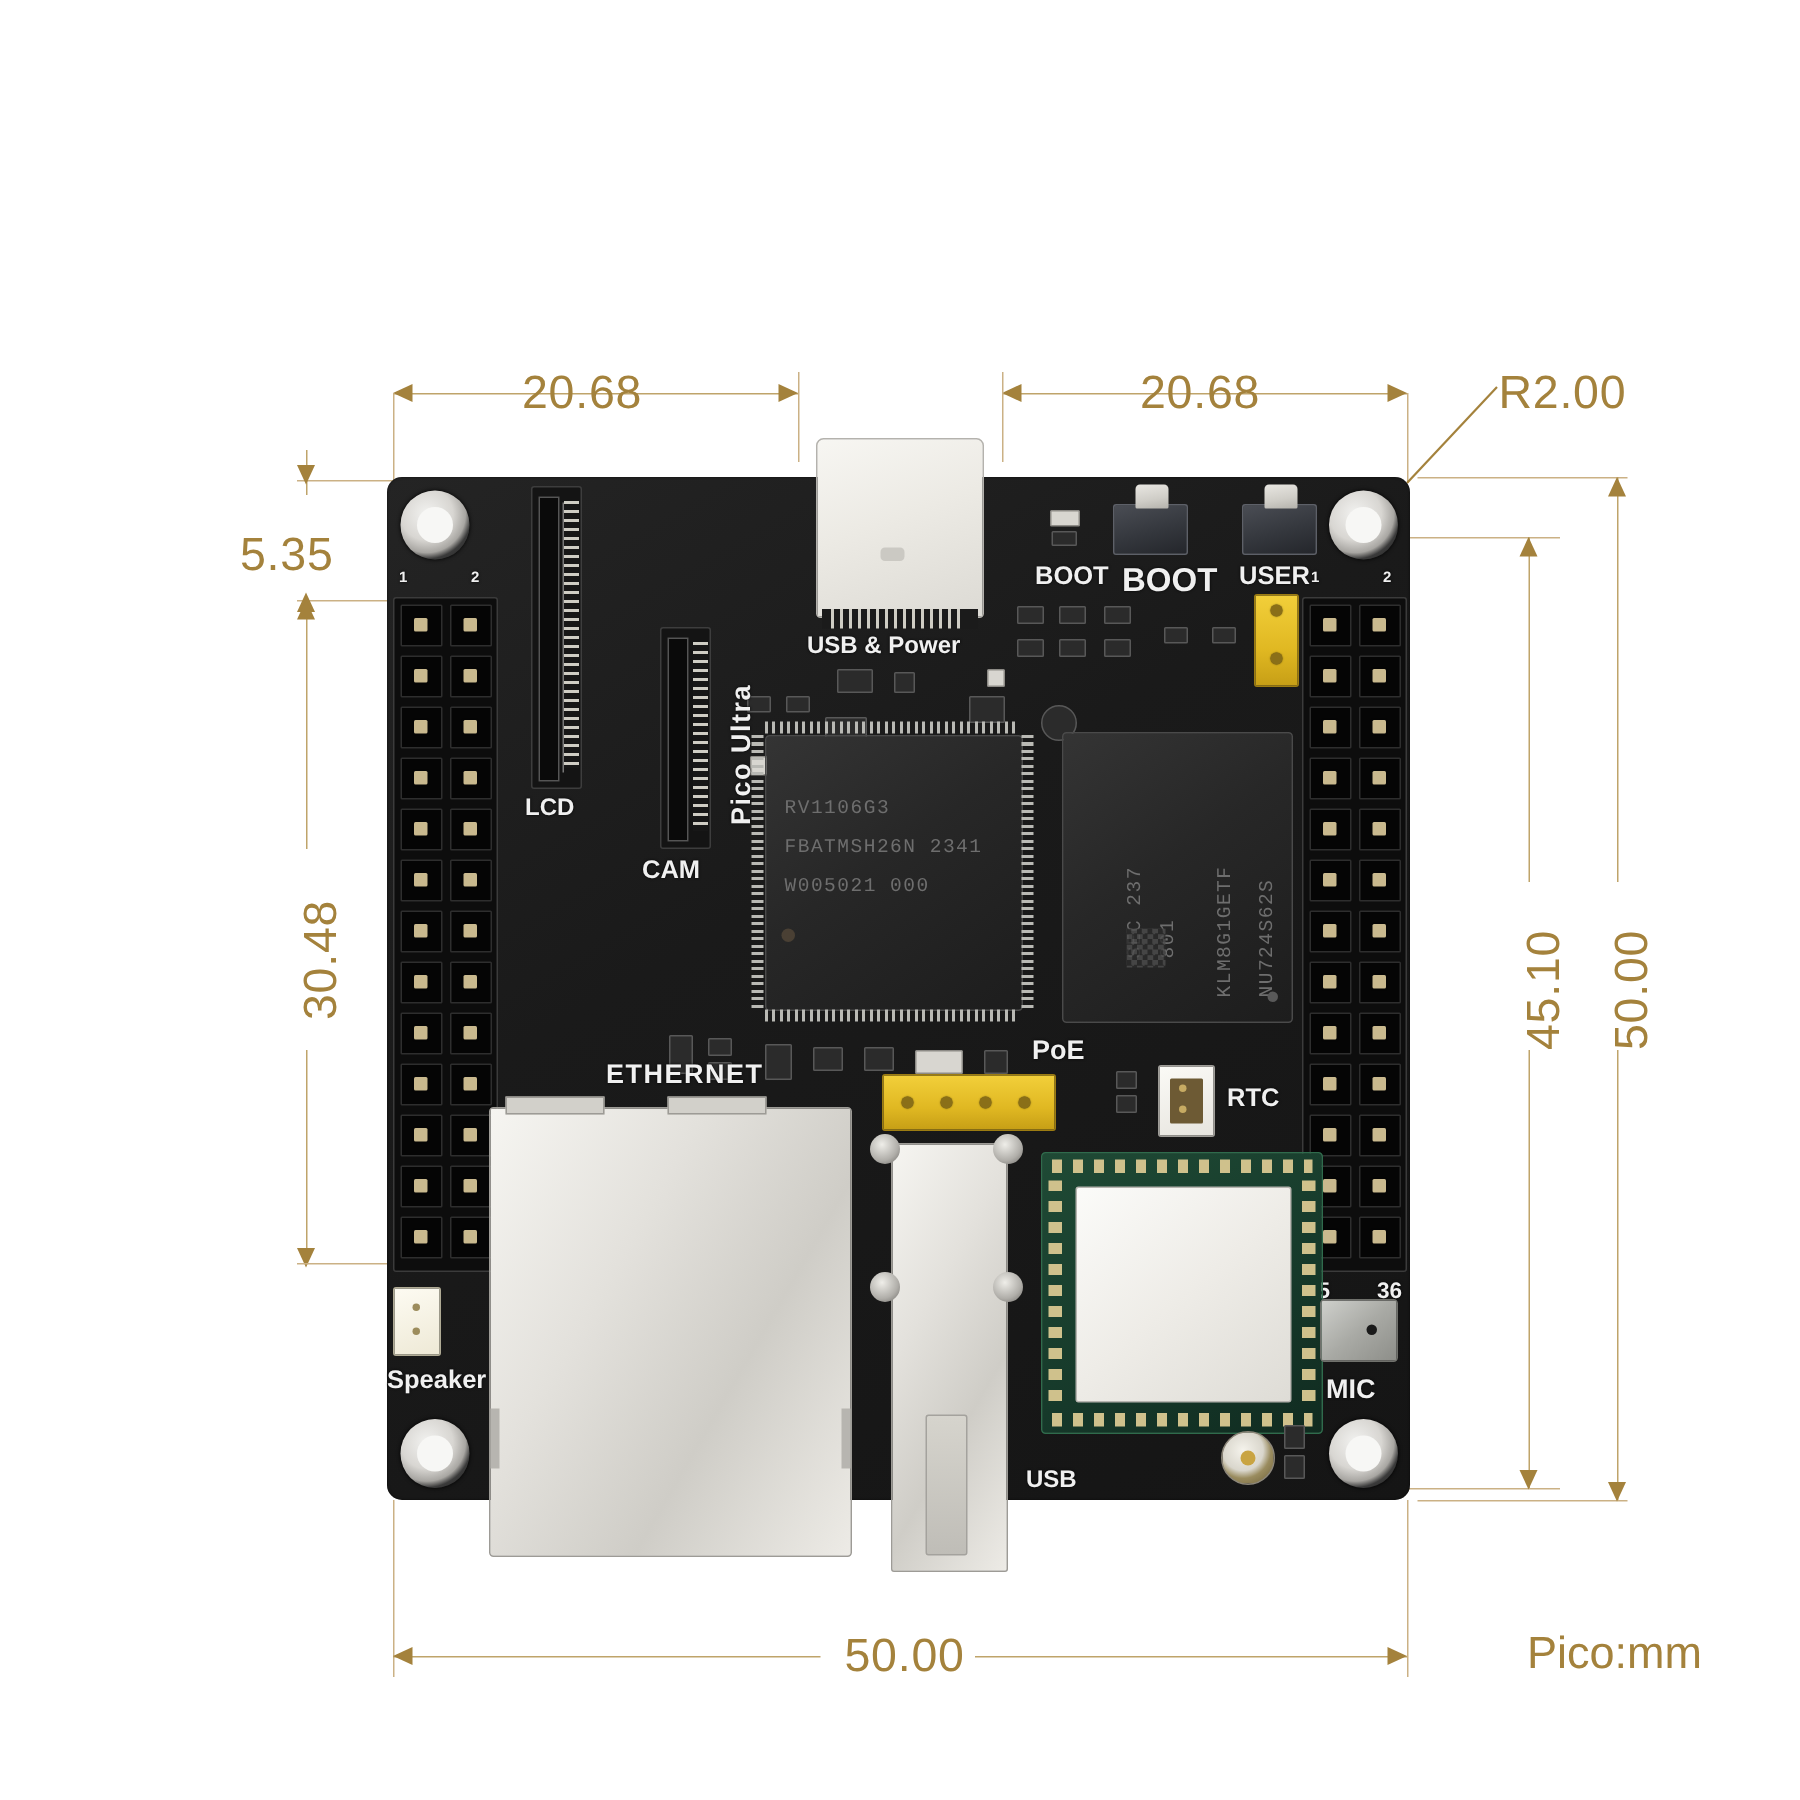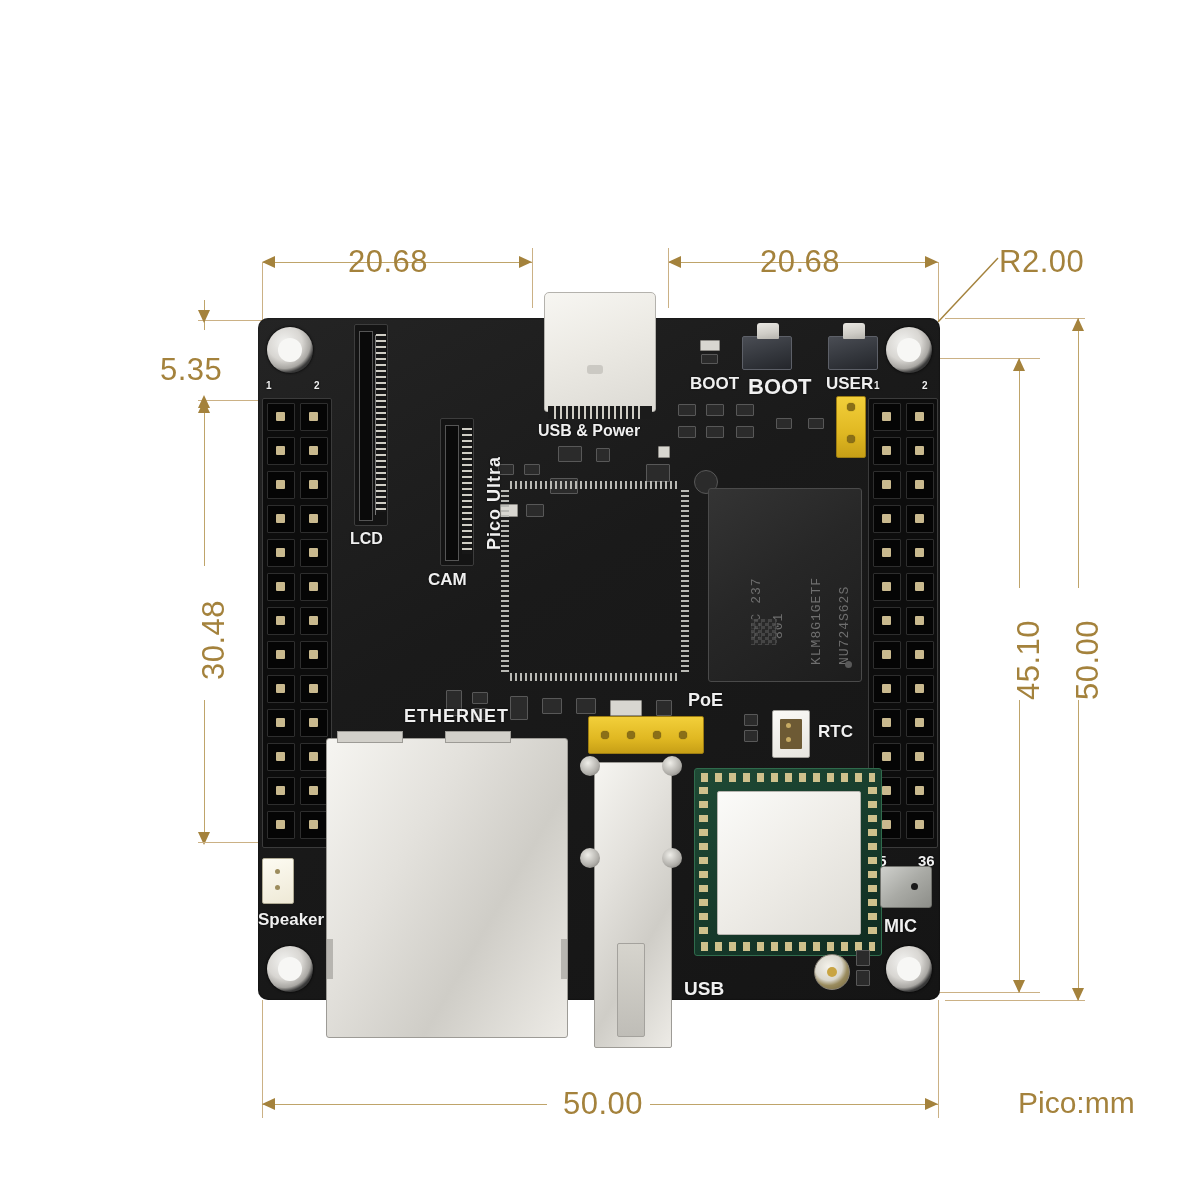--- a/index.html
+++ b/index.html
@@ -427,20 +427,26 @@
     <div class="ffc" style="left:182px;top:100px;width:32px;height:146px;">
       <div class="ffcbar" style="left:4px;top:6px;width:12px;height:134px;"></div>
     </div>
     <div style="position:absolute;left:204px;top:110px;width:10px;height:126px;">
       <div style="width:100%;height:100%;background:repeating-linear-gradient(to bottom,#cfcdc4 0 2px,#171717 2px 6px);"></div>
     </div>
     <div class="silk" style="left:170px;top:252px;font-size:17px;">CAM</div>
 
     <div class="silk rot" style="left:226px;top:232px;font-size:18px;letter-spacing:1px;">Pico Ultra</div>
 
+    <div class="chip" style="left:252px;top:172px;width:170px;height:182px;">
+      <div class="chiptext" style="left:12px;top:40px;">RV1106G3</div>
+      <div class="chiptext" style="left:12px;top:66px;">FBATMSH26N 2341</div>
+      <div class="chiptext" style="left:12px;top:92px;">W005021 000</div>
+      <div style="position:absolute;left:10px;top:128px;width:9px;height:9px;border-radius:50%;background:#4a4034;"></div>
+    </div>
 
     <div style="position:absolute;left:252px;top:163px;width:170px;height:8px;background:repeating-linear-gradient(to right,#b9b9b4 0 2px,transparent 2px 5px);"></div>
     <div style="position:absolute;left:252px;top:355px;width:170px;height:8px;background:repeating-linear-gradient(to right,#b9b9b4 0 2px,transparent 2px 5px);"></div>
     <div style="position:absolute;left:243px;top:172px;width:8px;height:182px;background:repeating-linear-gradient(to bottom,#b9b9b4 0 2px,transparent 2px 5px);"></div>
     <div style="position:absolute;left:423px;top:172px;width:8px;height:182px;background:repeating-linear-gradient(to bottom,#b9b9b4 0 2px,transparent 2px 5px);"></div>
 
     <div class="chip" style="left:450px;top:170px;width:152px;height:192px;">
       <div class="chiptext rot" style="left:40px;top:150px;">SEC 237</div>
       <div class="chiptext rot" style="left:62px;top:150px;">801</div>
       <div class="chiptext rot" style="left:100px;top:176px;">KLM8G1GETF</div>
@@ -484,21 +490,21 @@
       <div style="position:absolute;left:234px;top:200px;width:6px;height:40px;background:#b7b5b0;"></div>
     </div>
 
     <div class="metal" style="left:336px;top:444px;width:76px;height:284px;border-radius:2px;">
       <div style="position:absolute;left:22px;top:180px;width:26px;height:92px;background:linear-gradient(180deg,#d6d4cd,#bfbdb7);border:1px solid #a4a29d;border-radius:2px;"></div>
     </div>
     <div style="position:absolute;left:322px;top:438px;width:20px;height:20px;border-radius:50%;background:radial-gradient(circle at 40% 35%,#efeee9,#b0aea9 60%,#6c6a66);"></div>
     <div style="position:absolute;left:322px;top:530px;width:20px;height:20px;border-radius:50%;background:radial-gradient(circle at 40% 35%,#efeee9,#b0aea9 60%,#6c6a66);"></div>
     <div style="position:absolute;left:404px;top:438px;width:20px;height:20px;border-radius:50%;background:radial-gradient(circle at 40% 35%,#efeee9,#b0aea9 60%,#6c6a66);"></div>
     <div style="position:absolute;left:404px;top:530px;width:20px;height:20px;border-radius:50%;background:radial-gradient(circle at 40% 35%,#efeee9,#b0aea9 60%,#6c6a66);"></div>
-    <div class="silk" style="left:426px;top:660px;font-size:19px;">USB</div>
+    <div class="silk" style="left:426px;top:660px;font-size:16px;">USB</div>
 
     <div class="wifimod" style="left:436px;top:450px;width:186px;height:186px;">
       <div class="wifishield" style="left:22px;top:22px;width:142px;height:142px;"></div>
       <div style="position:absolute;left:6px;top:4px;width:174px;height:9px;background:repeating-linear-gradient(to right,#cfc18c 0 7px,transparent 7px 14px);"></div>
       <div style="position:absolute;left:6px;top:173px;width:174px;height:9px;background:repeating-linear-gradient(to right,#cfc18c 0 7px,transparent 7px 14px);"></div>
       <div style="position:absolute;left:4px;top:18px;width:9px;height:150px;background:repeating-linear-gradient(to bottom,#cfc18c 0 7px,transparent 7px 14px);"></div>
       <div style="position:absolute;left:173px;top:18px;width:9px;height:150px;background:repeating-linear-gradient(to bottom,#cfc18c 0 7px,transparent 7px 14px);"></div>
     </div>
 
     <div class="ipex" style="left:556px;top:636px;width:34px;height:34px;">

